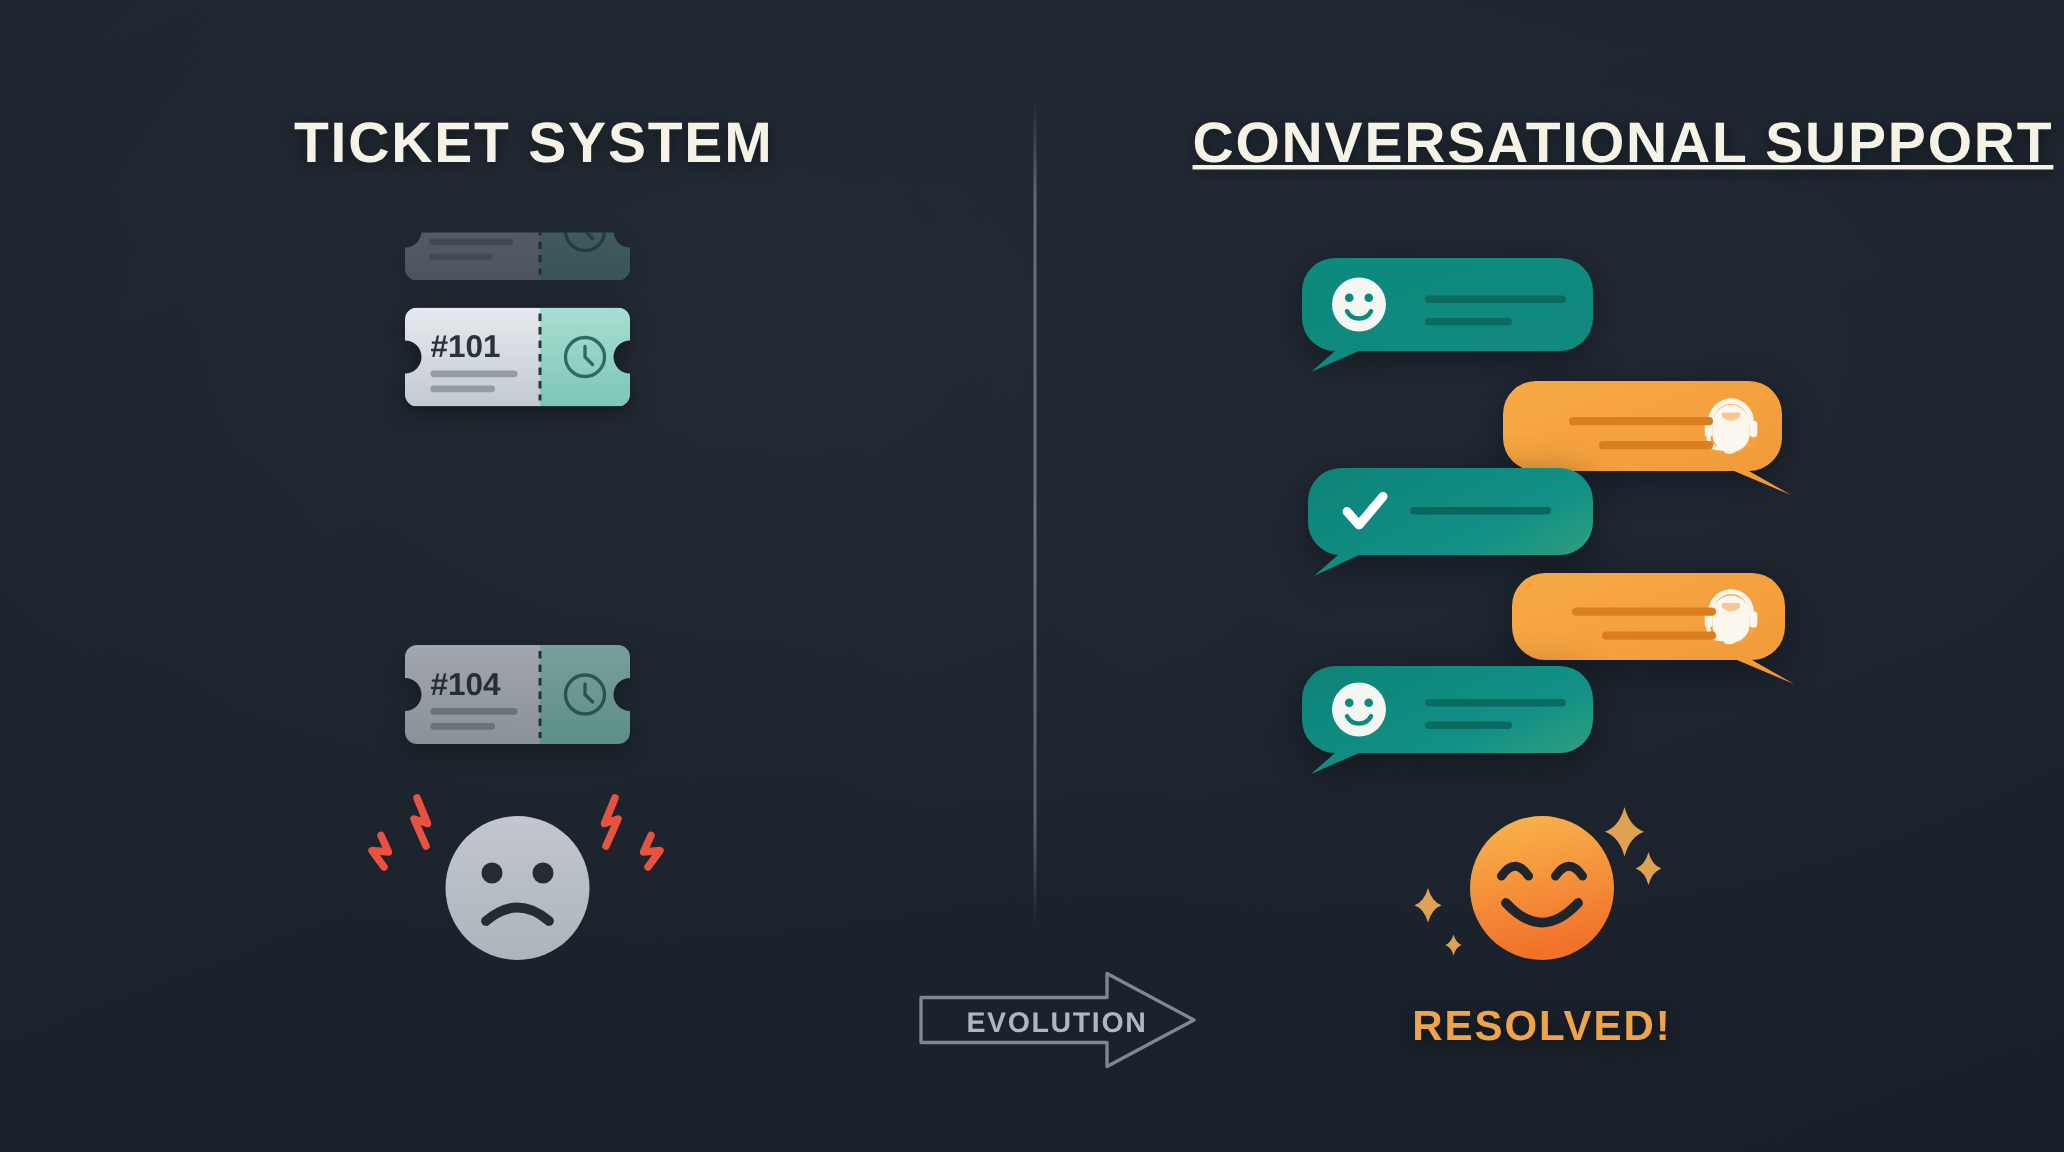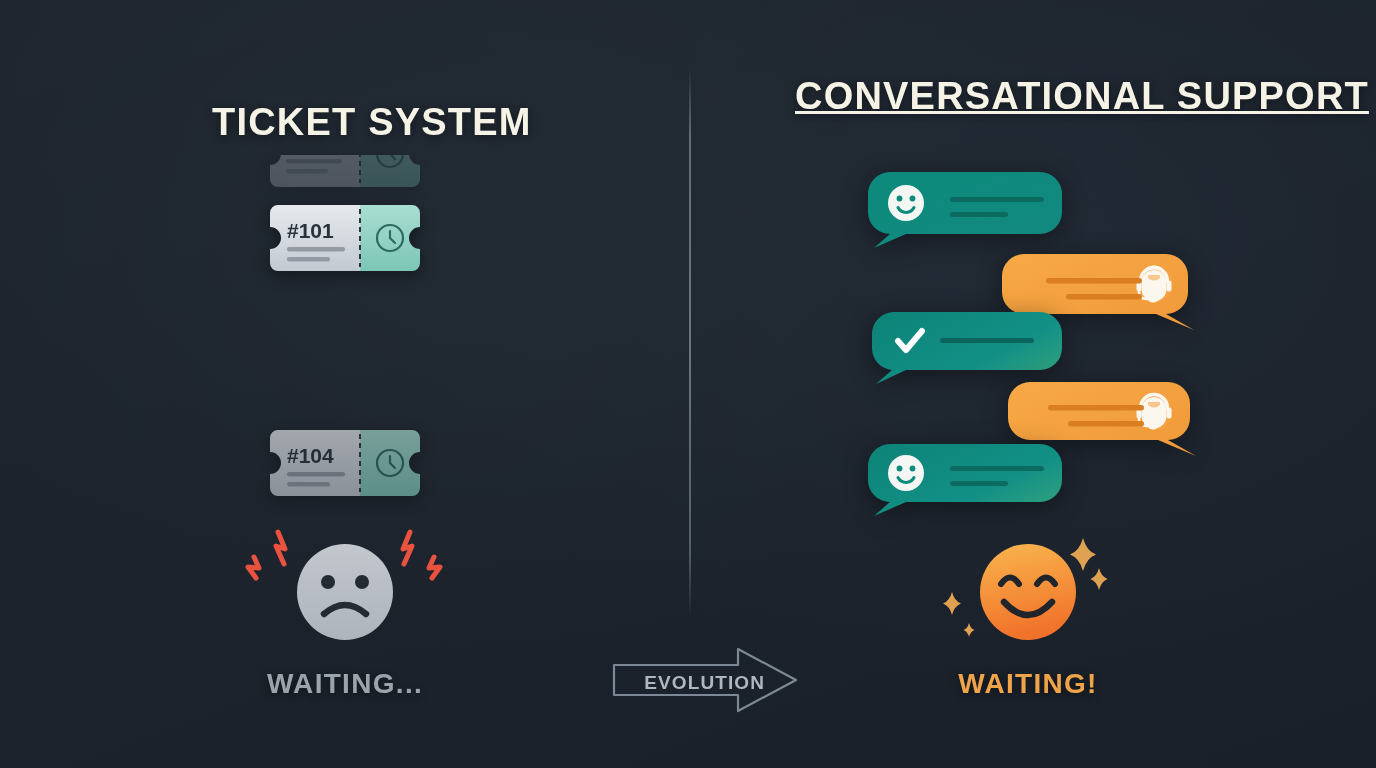--- a/index.html
+++ b/index.html
@@ -23,21 +23,21 @@
   
   .panel-title {
     position:absolute;
     font-size:38px;
     font-weight:bold;
     letter-spacing:1.2px;
     color:#f5f3e6;
     white-space:nowrap;
     text-shadow:0 2px 10px rgba(0,0,0,.45);
   }
-  #title-left  { left:212px; top:75px;margin-top:26px; }
+  #title-left  { left:196px; top:75px; }
   #title-right { left:795px; top:75px;text-decoration:underline; }
 
   
   #divider {
     position:absolute;
     left:689px; top:68px;
     width:2px; height:550px;
     background:linear-gradient(to bottom,
       rgba(150,164,180,0) 0%,
       rgba(150,164,180,.55) 12%,
@@ -293,21 +293,20 @@
               <stop offset="1" stop-color="#aeb4bc"></stop>
           </linearGradient>
         </defs>
         <circle cx="105" cy="72" r="48" fill="url(#sadG)"></circle>
         <circle cx="88" cy="62" r="7" fill="#252b33"></circle>
         <circle cx="122" cy="62" r="7" fill="#252b33"></circle>
         <path d="M84,94 q21,-18 42,0" fill="none" stroke="#252b33" stroke-width="6.5" stroke-linecap="round"></path>
       </g>
     </svg>
   </div>
-  <div class="status-label" id="label-waiting">WAITING...</div>
 
   <div id="happy-group">
     <svg width="210" height="140" viewBox="0 0 210 140">
       <defs>
         <linearGradient id="happyG" x1="0" y1="0" x2="0.2" y2="1">
           <stop offset="0" stop-color="#f9b64e"></stop>
             <stop offset="1" stop-color="#f1722a"></stop>
         </linearGradient>
       </defs>
       <g fill="#dfa253">
@@ -317,21 +316,21 @@
         <path d="M39,103 q1.5,5.5 5.5,7 q-4,1.5 -5.5,7 q-1.5,-5.5 -5.5,-7 q4,-1.5 5.5,-7 Z"></path>
       </g>
       <g>
         <circle cx="98" cy="72" r="48" fill="url(#happyG)"></circle>
         <path d="M71,64 q9,-13 18,0" fill="none" stroke="#20242b" stroke-width="6" stroke-linecap="round"></path>
         <path d="M107,64 q9,-13 18,0" fill="none" stroke="#20242b" stroke-width="6" stroke-linecap="round"></path>
         <path d="M74,82 q24,26 48,0" fill="none" stroke="#20242b" stroke-width="6.5" stroke-linecap="round"></path>
       </g>
     </svg>
   </div>
-  <div class="status-label" id="label-resolved">WAITING!</div>
+  <div class="status-label" id="label-resolved">RESOLVED!</div>
 
   <div id="evolution-arrow">
     <svg width="190" height="70" viewBox="0 0 190 70">
       <path d="M4,20 H128 V4 L186,35 L128,66 V50 H4 Z" fill="none" stroke="#7e8894" stroke-width="2.2" stroke-linejoin="round"></path>
     </svg>
   </div>
   <div id="evolution-text">EVOLUTION</div>
 
 </div>
 

